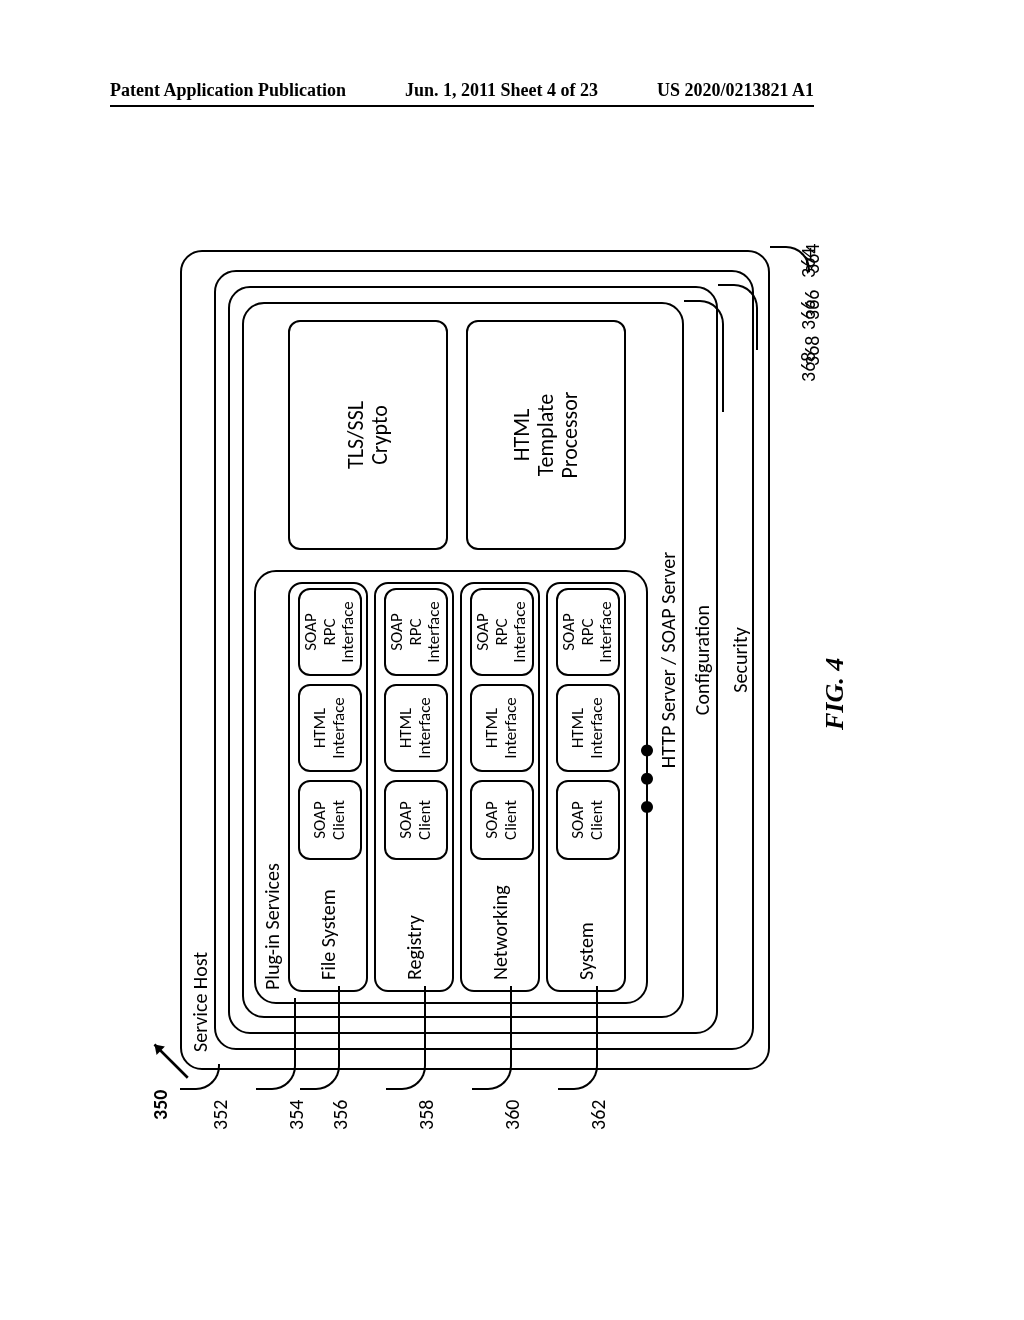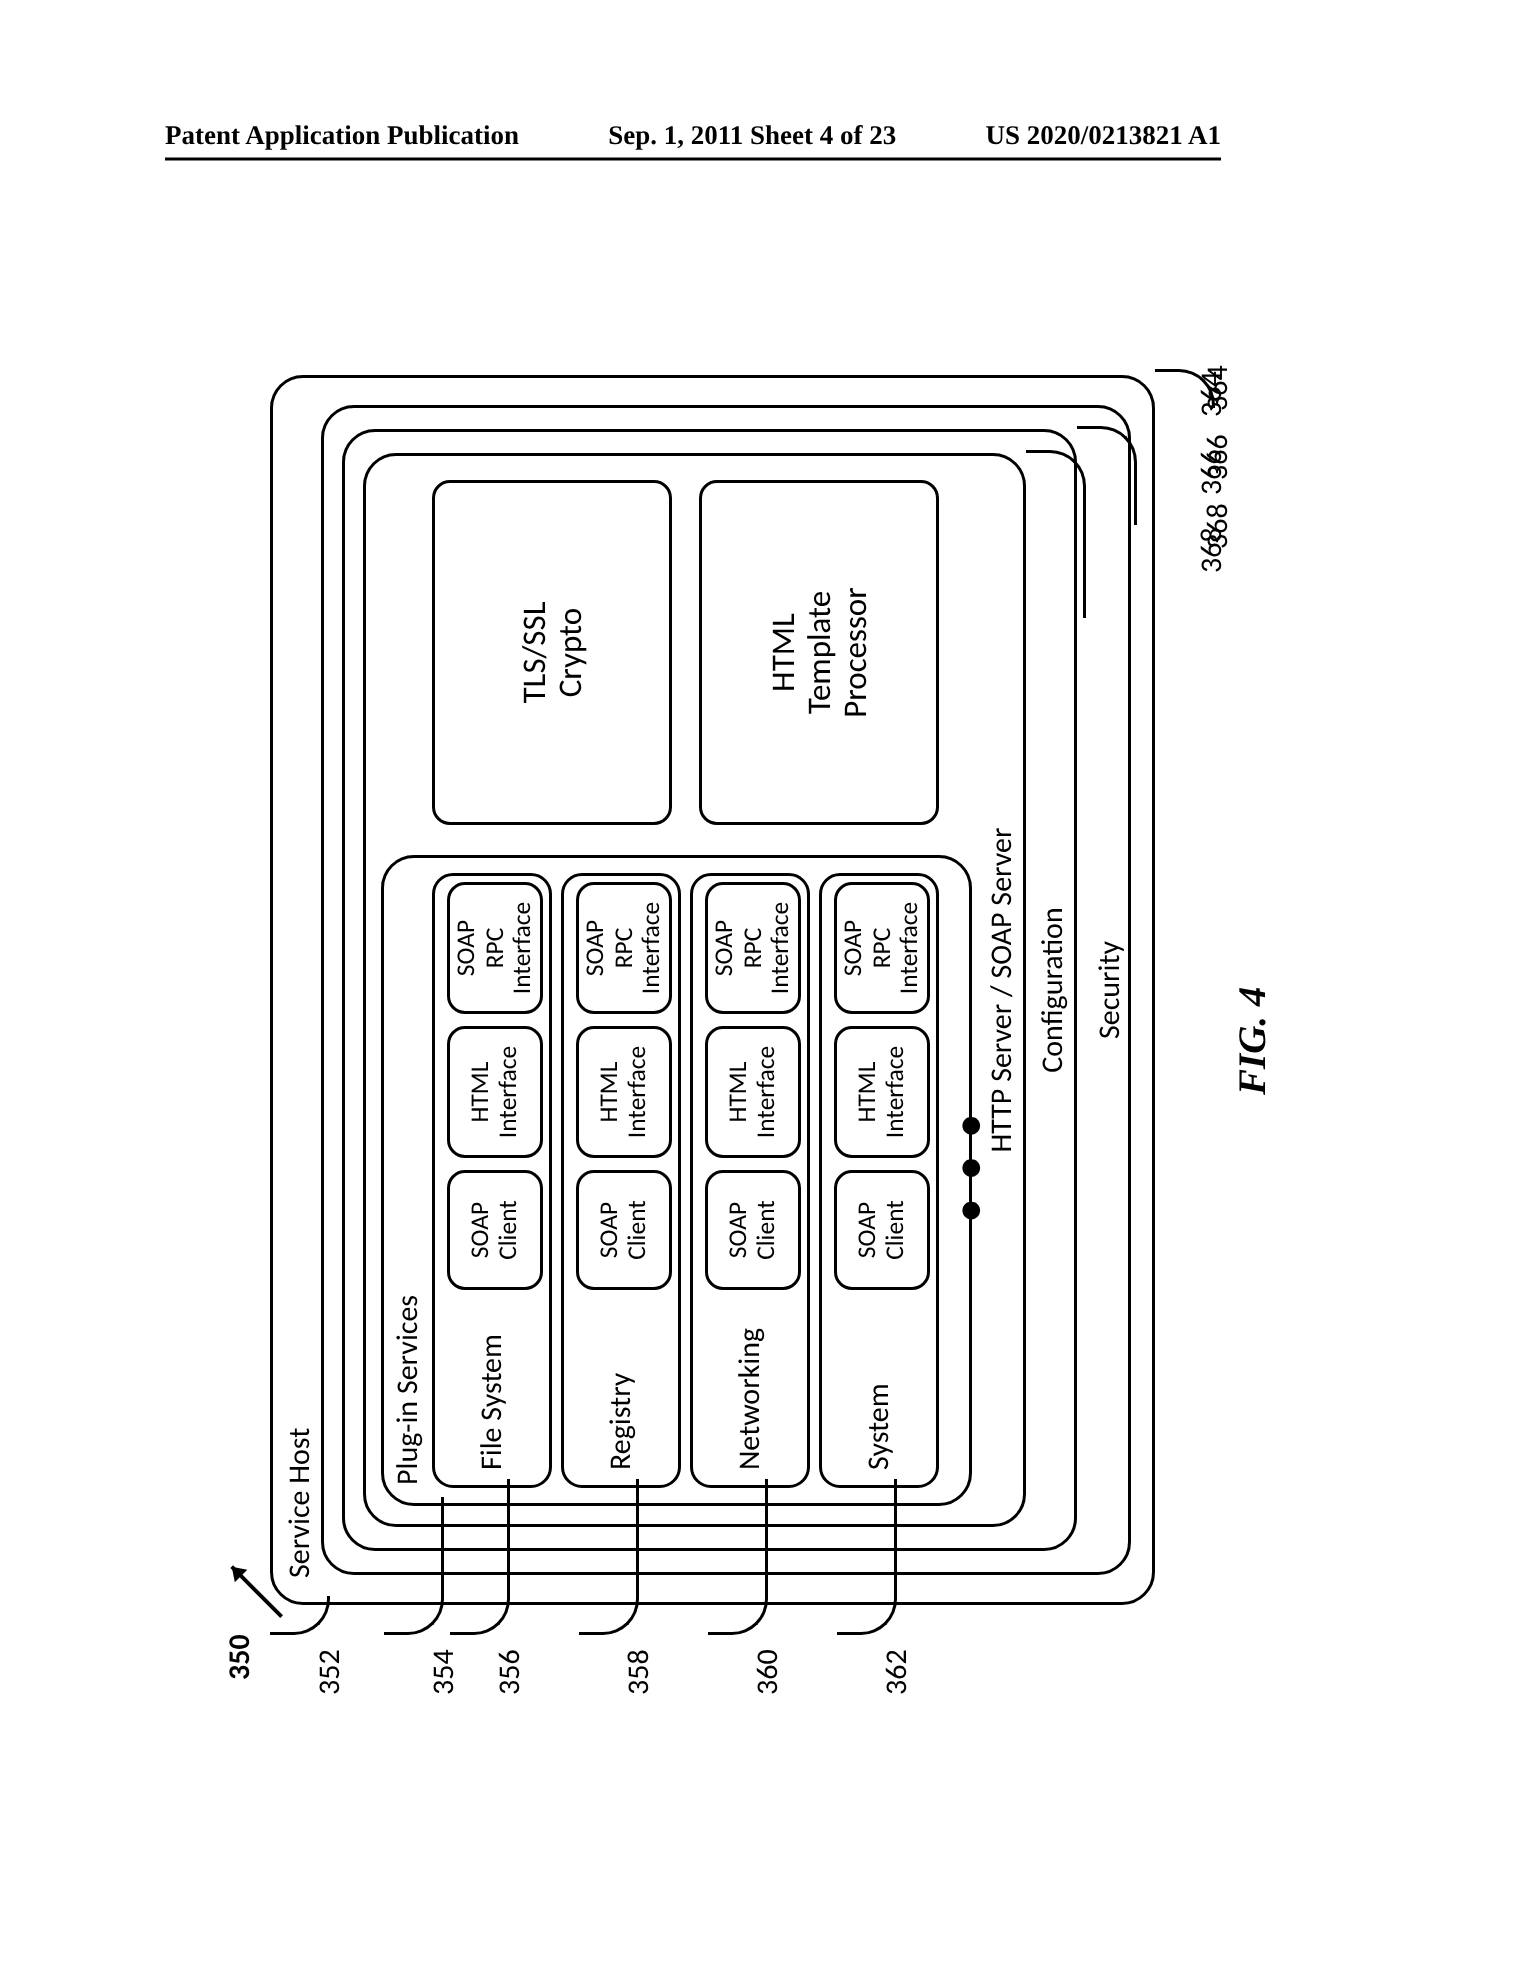--- a/index.html
+++ b/index.html
@@ -128,21 +128,21 @@
     letter-spacing: 4px;
   }
 </style>
 </head>
 <body>
 
 <div class="page">
 
   <div class="header">
     <span>Patent Application Publication</span>
-    <span>Sep. 1, 2011  Sheet 4 of 23</span>
+    <span>Jun. 1, 2011  Sheet 4 of 23</span>
     <span>US 2020/0213821 A1</span>
   </div>
   <div class="rule"></div>
 
   <div class="fig-wrap">
 
     <div class="ref" style="left:10px; top:-12px; font-weight:bold;">350</div>
     <div class="arrow350" style="left:46px; top:-18px;">
       <svg viewBox="0 0 50 50">
         <line x1="6" y1="44" x2="38" y2="12" stroke="#000" stroke-width="2.5"></line>

